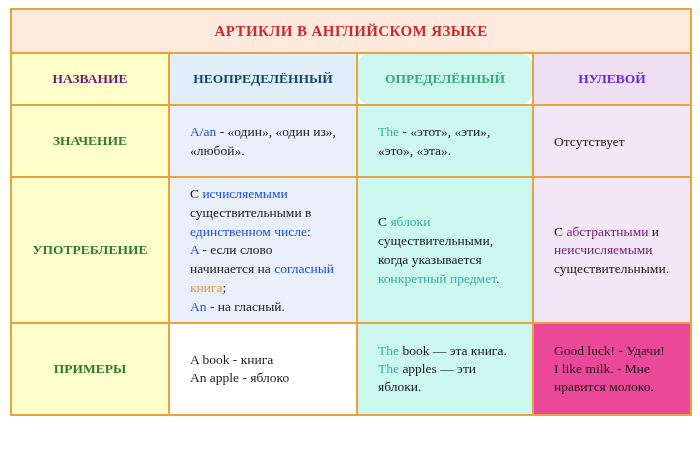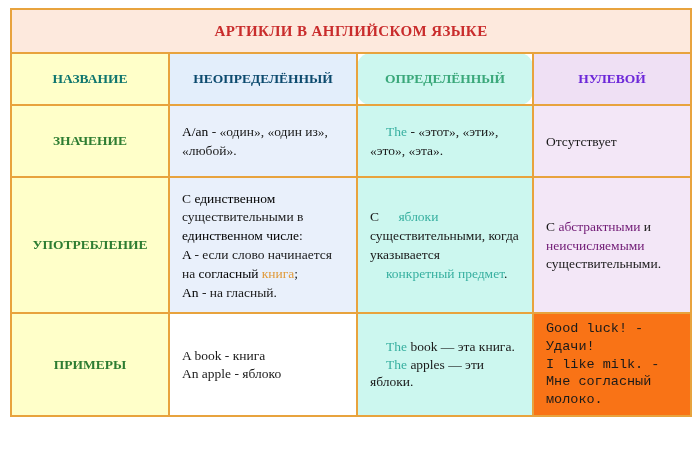--- a/index.html
+++ b/index.html
@@ -20,21 +20,21 @@
     background: #ffffff;
   }
   table.grid {
     border-collapse: collapse;
     width: 680px;
     table-layout: fixed;
   }
   table.grid td {
     border: 2px solid #e8a33d;
     vertical-align: middle;
-    padding: 6px 12px;
+    padding: 6px 20px;
     box-sizing: border-box;
   }
   
   col.c0 { width: 158px; }
   col.c1 { width: 188px; }
   col.c2 { width: 176px; }
   col.c3 { width: 158px; }
 
   
   .title-cell {
@@ -53,53 +53,53 @@
   }
 
   
   .hdr {
     text-align: center;
     height: 52px;
     font-weight: bold;
     font-size: 13.5px;
     text-transform: uppercase;
   }
-  .hdr-name { background: #ffffc9; color: #0f766e; margin-top: 12px; }
+  .hdr-name { background: #ffffc9; color: #701a75; margin-top: 12px; }
   .hdr-indef { background: #e3eefb; color: #0c4a6e; }
   .hdr-def { background: #ccf7ef; color: #3aa87a; border-radius: 14px; }
   .hdr-zero { background: #efe0f4; color: #6d28d9; }
 
   
   .rowlab {
     background: #ffffc9;
     color: #2e7d32;
     font-weight: bold;
     text-align: center;
     font-size: 13.5px;
     text-transform: uppercase;
   }
 
   
   .cell-indef { background: #e9f0fb; }
   .cell-def   { background: #ccf7ef; }
   .cell-zero  { background: #f3e7f7; }
   .cell-ex-indef { background: #ffffff; margin-top: 10px; }
   .cell-ex-def { background: #ccf7ef; }
-  .cell-ex-zero { background: #f97316; font-family: Liberation Mono, monospace; }
+  .cell-ex-zero { background: #ec4899; }
 
   .body-text {
     font-size: 13.5px;
     color: #1a1a1a;
     line-height: 1.32;
   }
   td.valign-top { vertical-align: top; }
 
   
-  .blue { color: #000000; }
-  .teal { color: #38b0a0; margin-left: 16px; }
+  .blue { color: #1d4ed8; }
+  .teal { color: #38b0a0; }
   .purple { color: #701a75; }
   .orange { color: #e09a3a; }
 
   .r-znach { height: 72px; }
   .r-upotr { height: 136px; }
   .r-prim  { height: 92px; }
 </style>
 </head>
 <body>
 
@@ -139,21 +139,21 @@
         </td>
         <td class="cell-zero valign-top">
           <span class="body-text">Отсутствует</span>
         </td>
       </tr>
 
       <tr class="r-upotr">
         <td class="rowlab">УПОТРЕБЛЕНИЕ</td>
         <td class="cell-indef valign-top">
           <span class="body-text">
-            <span>C </span><span class="blue">единственном</span>
+            <span>C </span><span class="blue">исчисляемыми</span>
             <span>существительными в </span><span class="blue">единственном числе</span><span>:</span><br>
             <span class="blue">A</span><span> - если слово начинается на </span><span class="blue">согласный </span><span class="orange">книга</span><span>;</span><br>
             <span class="blue">An</span><span> - на гласный.</span>
           </span>
         </td>
         <td class="cell-def valign-top">
           <span class="body-text">
             <span>C </span><span class="teal">яблоки</span>
             <span>существительными,</span>
             <span>когда указывается </span><span class="teal">конкретный предмет</span><span>.</span>
@@ -176,18 +176,18 @@
         <td class="cell-ex-def valign-top">
           <div class="body-text">
             <span class="teal">The</span><span> book — эта книга.</span>
           </div>
           <div class="body-text">
             <span class="teal">The</span><span> apples — эти яблоки.</span>
           </div>
         </td>
         <td class="cell-ex-zero valign-top">
           <div class="body-text">Good luck! - Удачи!</div>
-          <div class="body-text">I like milk. - Мне согласный молоко.</div>
+          <div class="body-text">I like milk. - Мне нравится молоко.</div>
         </td>
       </tr>
     </tbody>
   </table>
 </div>
 
 </body></html>

